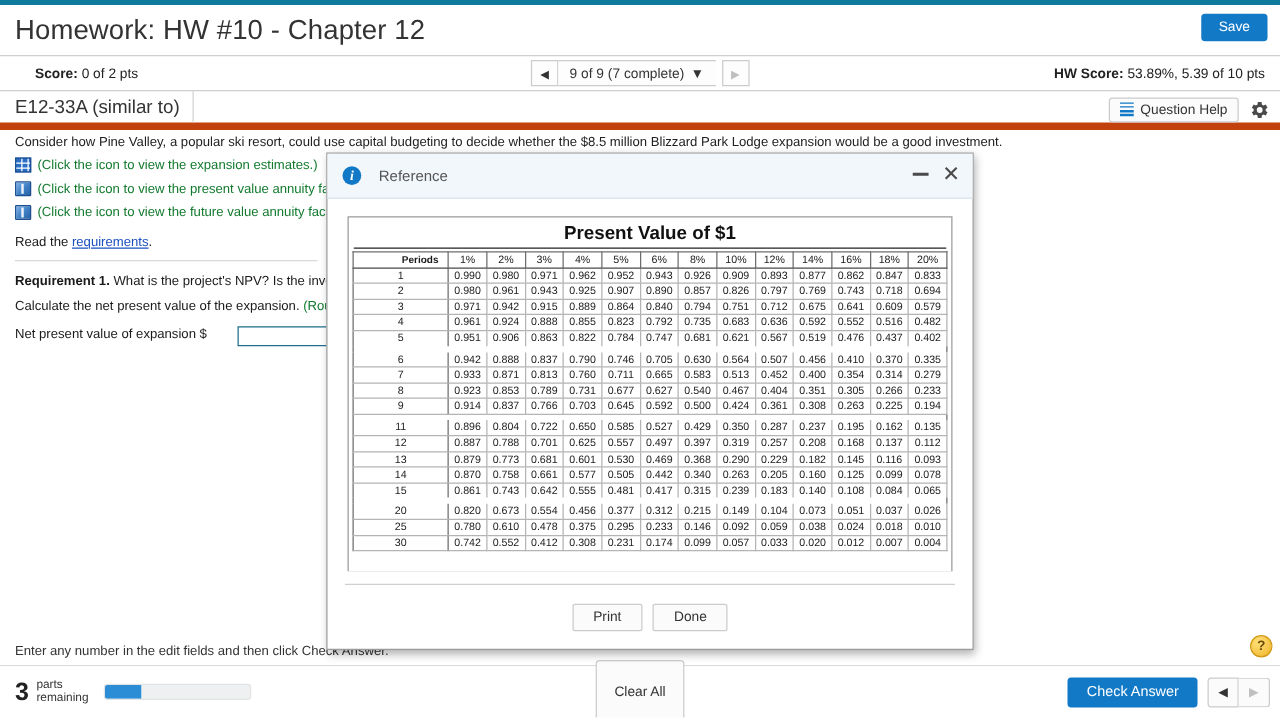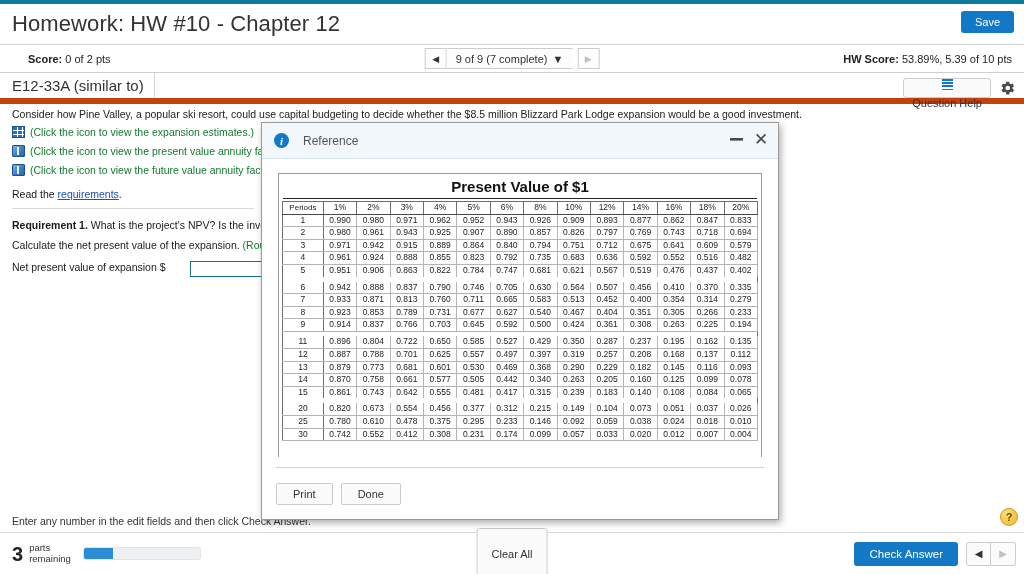--- a/index.html
+++ b/index.html
@@ -108,21 +108,20 @@
   .qhelp {
     position: absolute; right: 33px; top: 5px;
     border: 1px solid #cccccc;
     background: #fbfbfb;
     border-radius: 3px;
     height: 20px;
     display: flex; align-items: center; gap: 5px;
     padding: 0 8px;
     font-size: 11px; color: #333;
     cursor: pointer;
-    flex-direction: column;
   }
   .qhelp .lines { display:inline-block; width: 11px; }
   .qhelp .lines i {
     display: block; height: 1.6px; background: #1279c6; margin-bottom: 1.6px;
   }
   .gear {
     position: absolute; right: 8px; top: 6px;
     width: 18px; height: 18px;
     cursor: pointer;
   }
@@ -308,31 +307,31 @@
     height: 11.6px;
     line-height: 11.6px;
     font-weight: normal;
     white-space: nowrap;
   }
   table.pv th {
     border-color: #6e6e6e;
     font-weight: normal;
     border-bottom: 1px solid #4a4a4a;
   }
-  table.pv th:first-child { font-weight: normal; font-size: 8px; }
+  table.pv th:first-child { font-weight: bold; font-size: 8px; padding-left: 33px; }
   table.pv td:first-child { border-left: 1px solid #6e6e6e; border-right: 1px solid #6e6e6e; }
   table.pv tr.spacer td {
     height: 5px; line-height: 5px;
     border-top: none; border-bottom: none;
   }
   table.pv tr.grp-end td { border-bottom: none; }
   table.pv tr.grp-start td { border-top: none; }
   .modal-foot {
     height: 52px;
-    display: flex; align-items: center; 
+    display: flex; align-items: center; justify-content: center;
     gap: 8px;
     border-top: 1px solid #cfcfcf;
     margin: 10px 14px 0 14px;
     padding-top: 0;
   }
   .mbtn {
     border: 1px solid #cbcbcb; background: #fbfbfb;
     border-radius: 2px; font-size: 11px; color: #333;
     padding: 4px 16px; cursor: pointer;
     font-family: "Liberation Sans", sans-serif;

